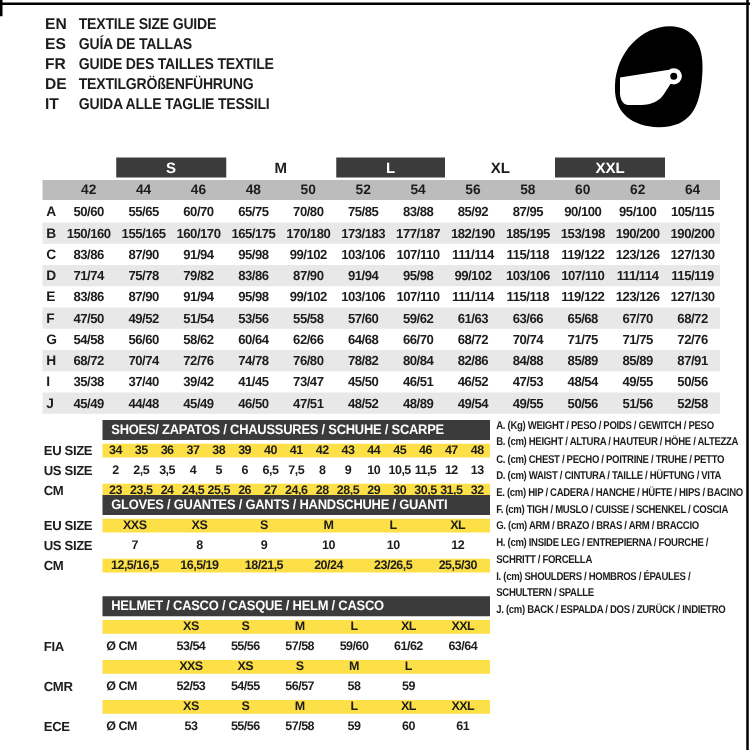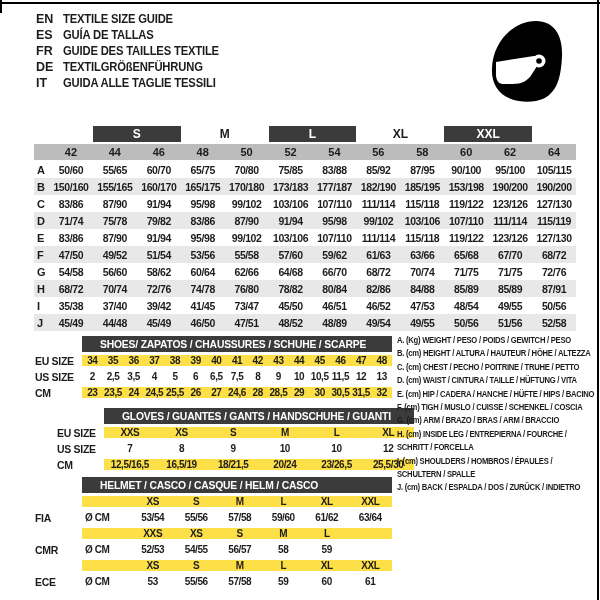--- a/index.html
+++ b/index.html
@@ -26,31 +26,31 @@
   .num-row{height:16px;background:#bcbcbc;margin-bottom:1px;}
   .num-cell{display:flex;align-items:center;justify-content:center;font-size:11px;}
   .t-row{height:17px;}
   .t-row.shaded{background:#e8e8e8;}
   .t-label{display:flex;align-items:center;padding-left:3px;font-size:11px;}
   .t-cell{display:flex;align-items:center;justify-content:center;font-size:10.5px;letter-spacing:-0.4px;}
 
   
   .subtable{position:absolute;left:30px;width:362px;font-weight:700;}
   .sub-title{margin-left:52px;width:310px;height:16px;background:#3b3b3b;color:#fff;
-             display:flex;align-items:center;padding-left:18px;box-sizing:border-box;font-size:11px;}
+             display:flex;align-items:center;padding-left:7px;box-sizing:border-box;font-size:11px;}
   .sub-title span{transform:scaleX(0.94);transform-origin:0 50%;white-space:nowrap;letter-spacing:-0.2px;}
   .sub-row{display:flex;height:15px;margin-top:1px;align-items:center;}
   .sub-label{width:52px;flex:0 0 52px;font-size:10.5px;padding-left:5px;box-sizing:border-box;
              display:flex;align-items:center;letter-spacing:-0.3px;white-space:nowrap;}
   .sub-cells{display:flex;width:310px;flex:0 0 310px;}
   .sub-row.shaded .sub-cells{background:#fde047;}
   .sub-cell{flex:1;display:flex;align-items:center;justify-content:center;font-size:10px;letter-spacing:-0.4px;white-space:nowrap;}
   .sub-cell.unit{flex:0 0 46px;justify-content:flex-start;padding-left:3px;}
   #shoes-table{top:336px;}
-  #gloves-table{top:408px;margin-left:22px;}
+  #gloves-table{top:396px;}
   #helmet-table{top:477px;}
 
   
   .legend{position:absolute;left:397px;top:334px;width:196px;font-weight:700;font-size:9px;}
   .legend-line{line-height:13.4px;white-space:nowrap;transform:scaleX(0.85);transform-origin:0 50%;letter-spacing:-0.3px;}
 </style>
 </head>
 <body>
 
 <div>

